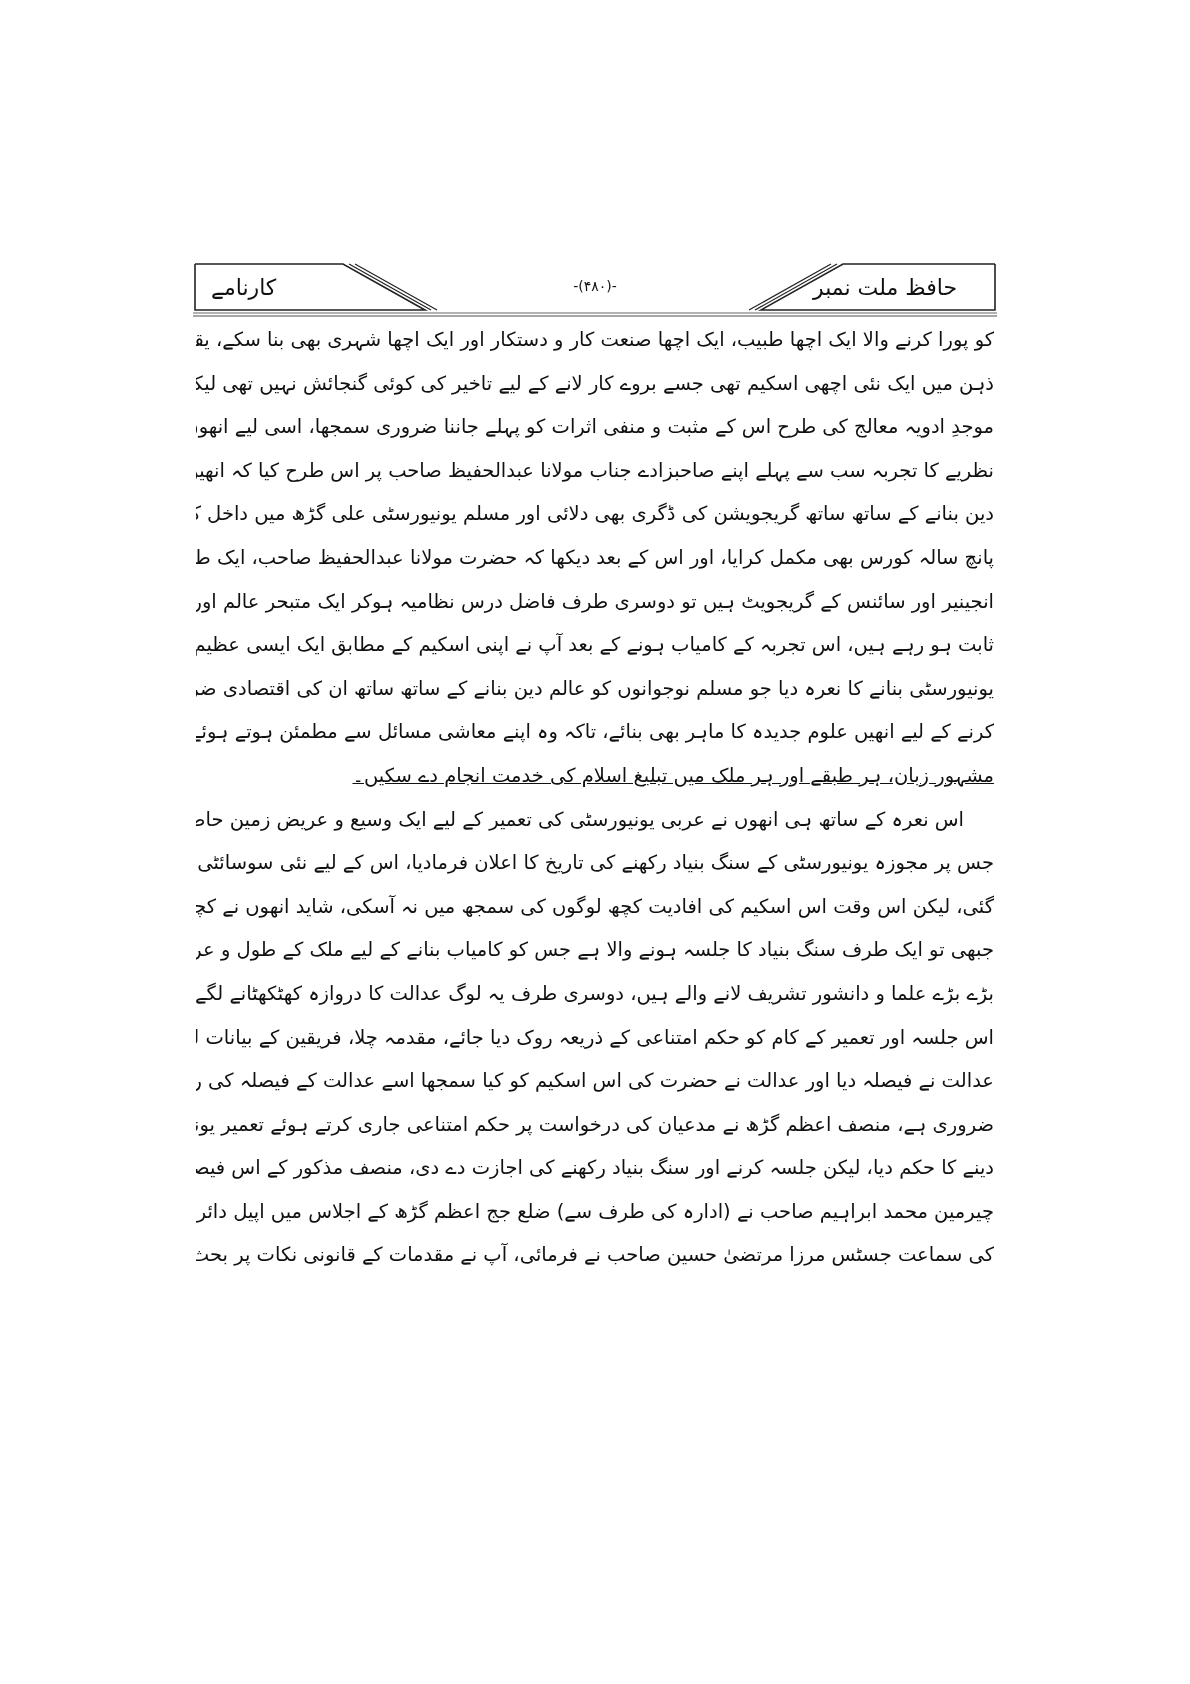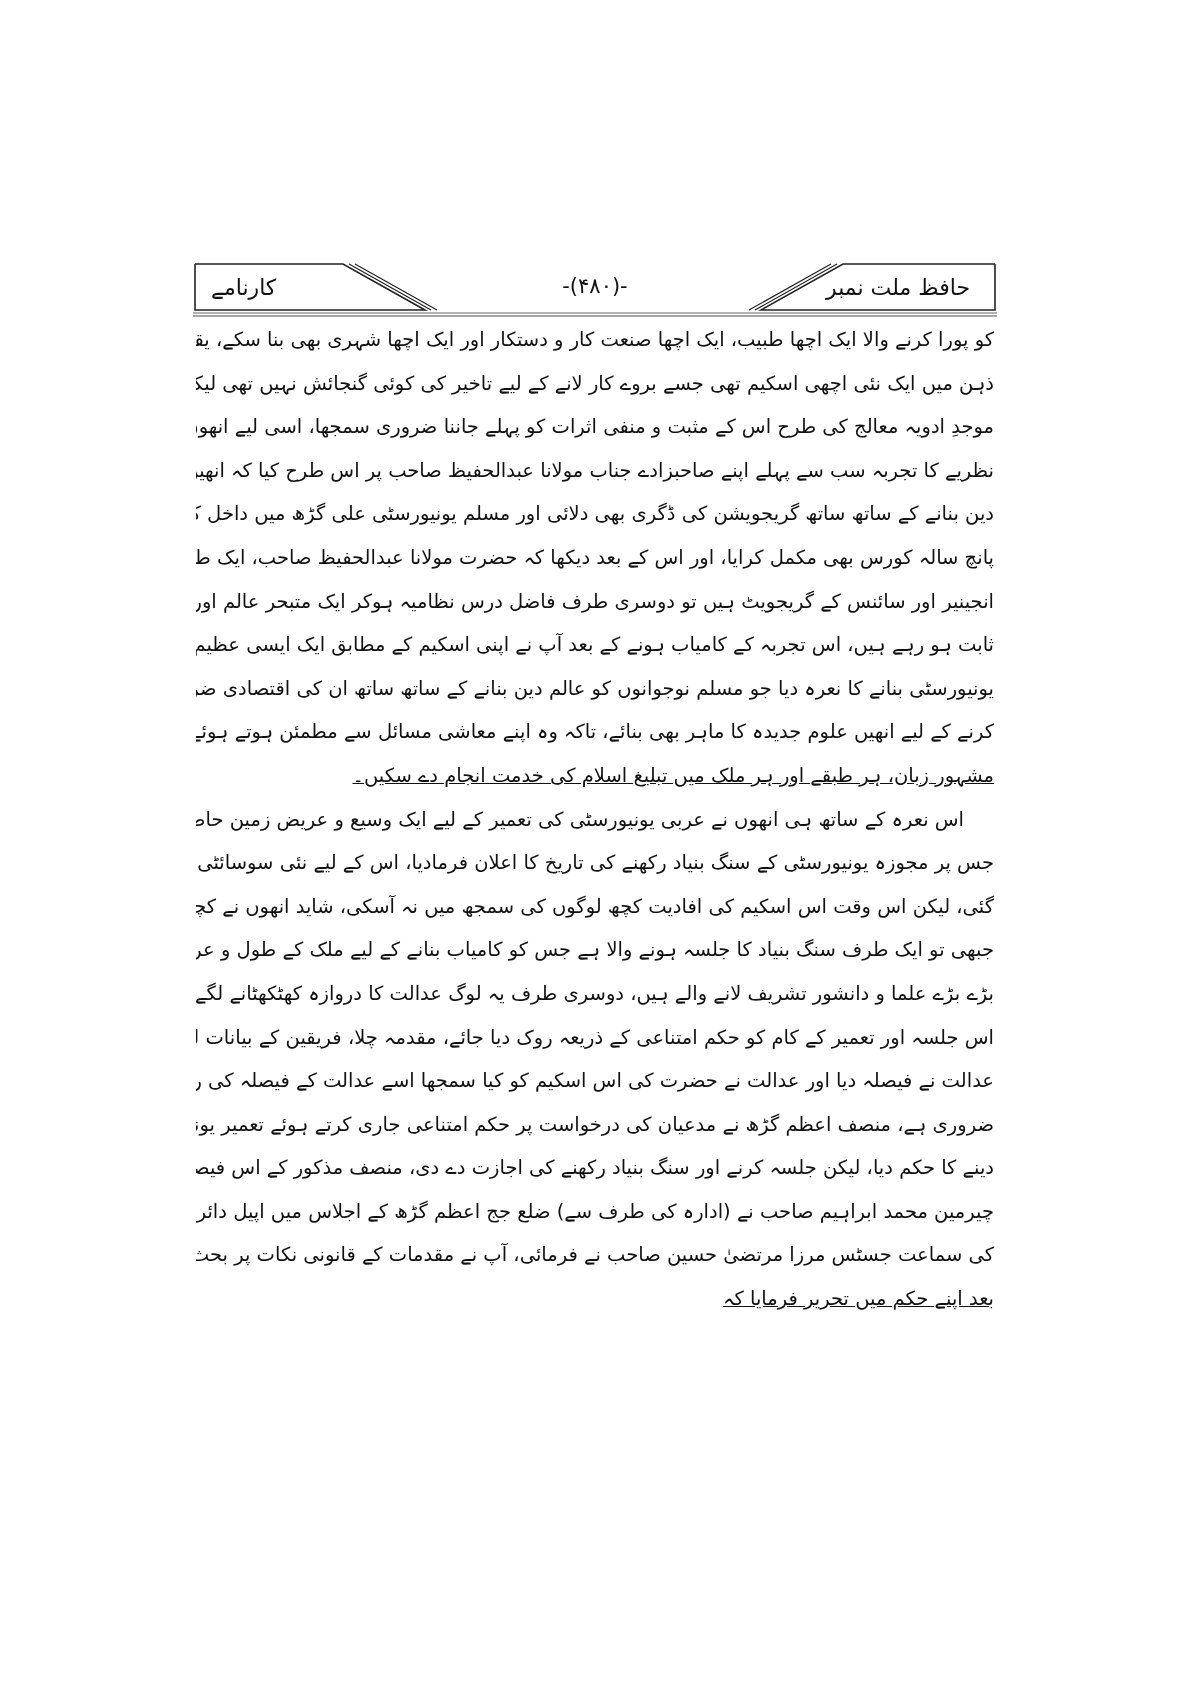--- a/index.html
+++ b/index.html
@@ -10,25 +10,25 @@
     .header { position: absolute; left: 193px; top: 247px; width: 804px; height: 56px; }
     .header svg { position: absolute; left: 0; top: 0; }
     .hdr-left-label {
       position: absolute; left: 18px; top: 8px; width: 140px; height: 36px;
       font-family: "DejaVu Sans", sans-serif; font-size: 22px; color: #111;
       direction: rtl; text-align: left; line-height: 36px;
     }
     .hdr-right-label {
       position: absolute; right: 14px; top: 8px; width: 170px; height: 36px;
       font-family: "DejaVu Sans", sans-serif; font-size: 22px; color: #111;
-      direction: rtl; text-align: center; line-height: 36px;
+      direction: rtl; text-align: left; line-height: 36px;
     }
     .hdr-page-number {
       position: absolute; left: 0; top: 8px; width: 804px; text-align: center;
-      font-family: "DejaVu Sans", sans-serif; font-size: 21px; color: #111; line-height: 32px;
+      font-family: "DejaVu Sans", sans-serif; font-size: 14px; color: #111; line-height: 32px;
     }
 
     
     .body-text {
       position: absolute; left: 196px; top: 303px; width: 798px;
       direction: rtl; unicode-bidi: embed;
       font-family: "DejaVu Sans", sans-serif; font-size: 19.5px; color: #111;
     }
     .line {
       height: 43.6px; line-height: 43.6px; white-space: nowrap;
@@ -80,17 +80,16 @@
       <div class="line">جس پر مجوزہ یونیورسٹی کے سنگ بنیاد رکھنے کی تاریخ کا اعلان فرمادیا، اس کے لیے نئی سوسائٹی بھی رجسٹرڈ کرالی</div>
       <div class="line">گئی، لیکن اس وقت اس اسکیم کی افادیت کچھ لوگوں کی سمجھ میں نہ آسکی، شاید انھوں نے کچھ دوسرا ہی محسوس کرلیا</div>
       <div class="line">جبھی تو ایک طرف سنگ بنیاد کا جلسہ ہونے والا ہے جس کو کامیاب بنانے کے لیے ملک کے طول و عرض سے</div>
       <div class="line">بڑے بڑے علما و دانشور تشریف لانے والے ہیں، دوسری طرف یہ لوگ عدالت کا دروازہ کھٹکھٹانے لگے تاکہ</div>
       <div class="line">اس جلسہ اور تعمیر کے کام کو حکم امتناعی کے ذریعہ روک دیا جائے، مقدمہ چلا، فریقین کے بیانات لیے گئے،</div>
       <div class="line">عدالت نے فیصلہ دیا اور عدالت نے حضرت کی اس اسکیم کو کیا سمجھا اسے عدالت کے فیصلہ کی روشنی میں دیکھنا</div>
       <div class="line">ضروری ہے، منصف اعظم گڑھ نے مدعیان کی درخواست پر حکم امتناعی جاری کرتے ہوئے تعمیر یونیورسٹی کو روک</div>
       <div class="line">دینے کا حکم دیا، لیکن جلسہ کرنے اور سنگ بنیاد رکھنے کی اجازت دے دی، منصف مذکور کے اس فیصلے کے خلاف</div>
       <div class="line">چیرمین محمد ابراہیم صاحب نے (ادارہ کی طرف سے) ضلع جج اعظم گڑھ کے اجلاس میں اپیل دائر کی، اس مقدمے</div>
       <div class="line">کی سماعت جسٹس مرزا مرتضیٰ حسین صاحب نے فرمائی، آپ نے مقدمات کے قانونی نکات پر بحث فرمانے کے</div>
-      <div class="line last">بعد اپنے حکم میں تحریر فرمایا کہ</div>
     </div>
   </div>
 
 </div>
 
 </body></html>

